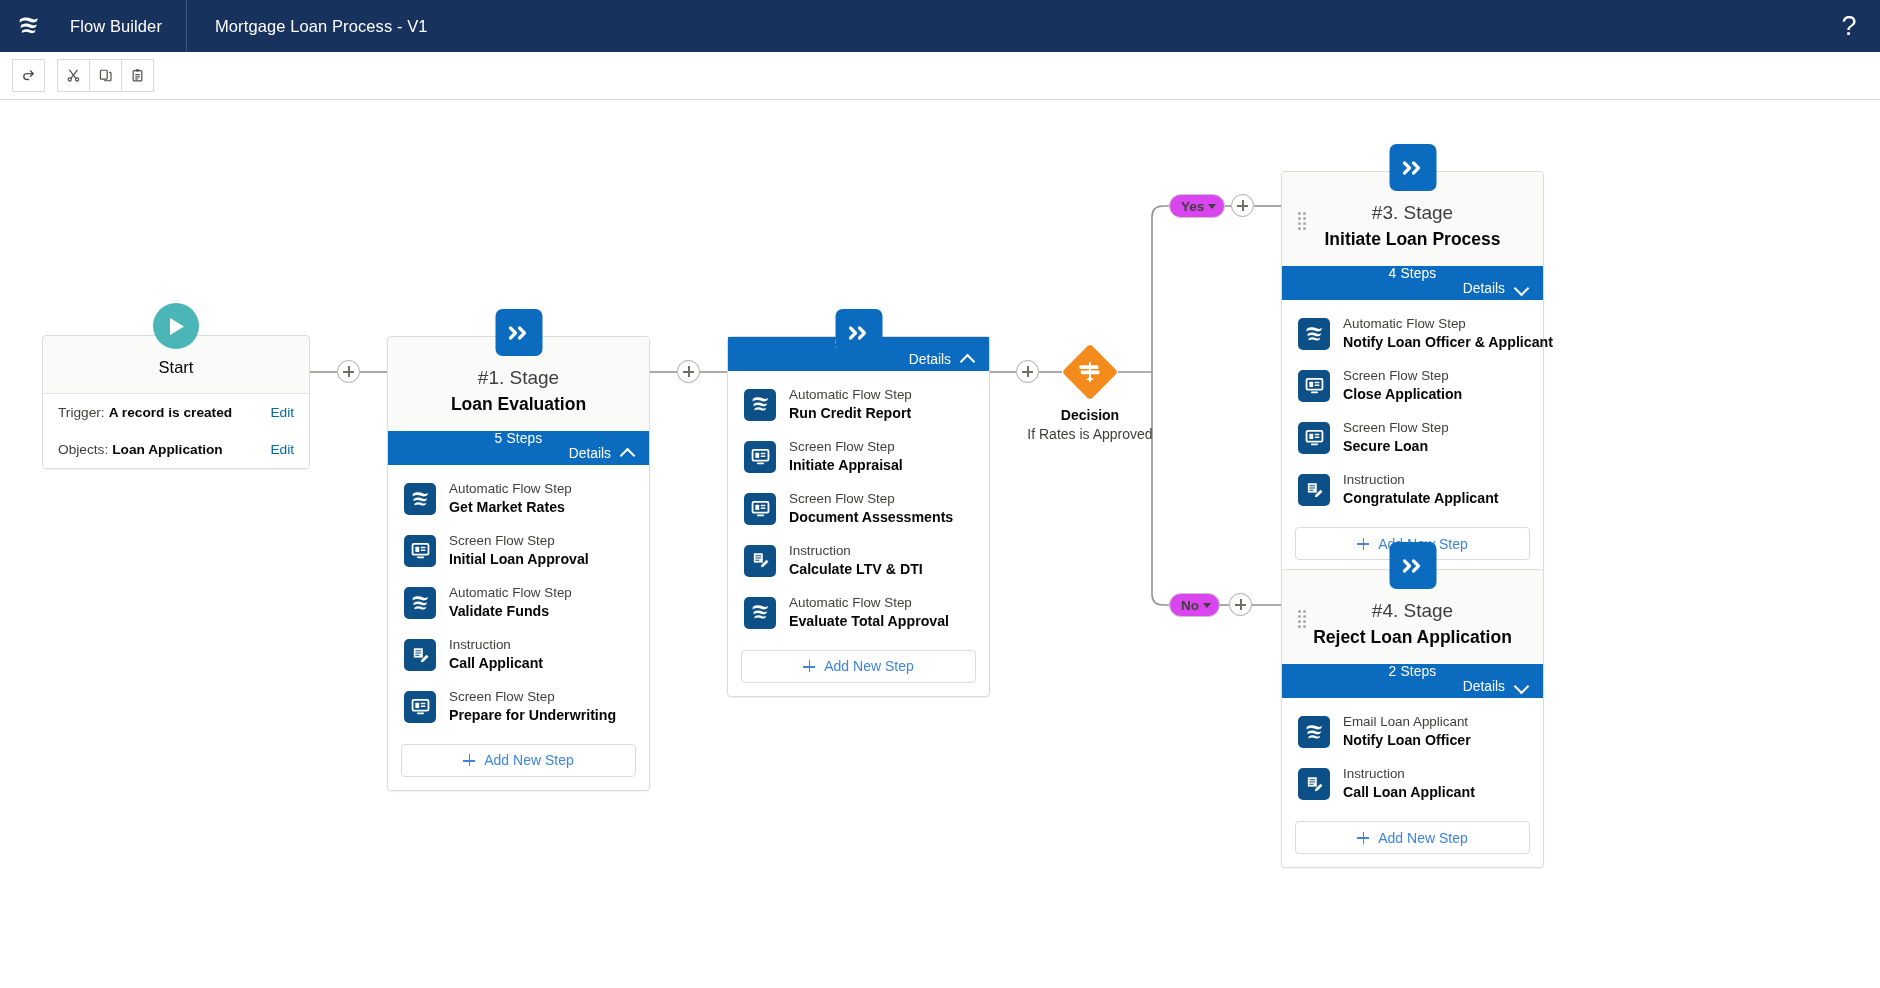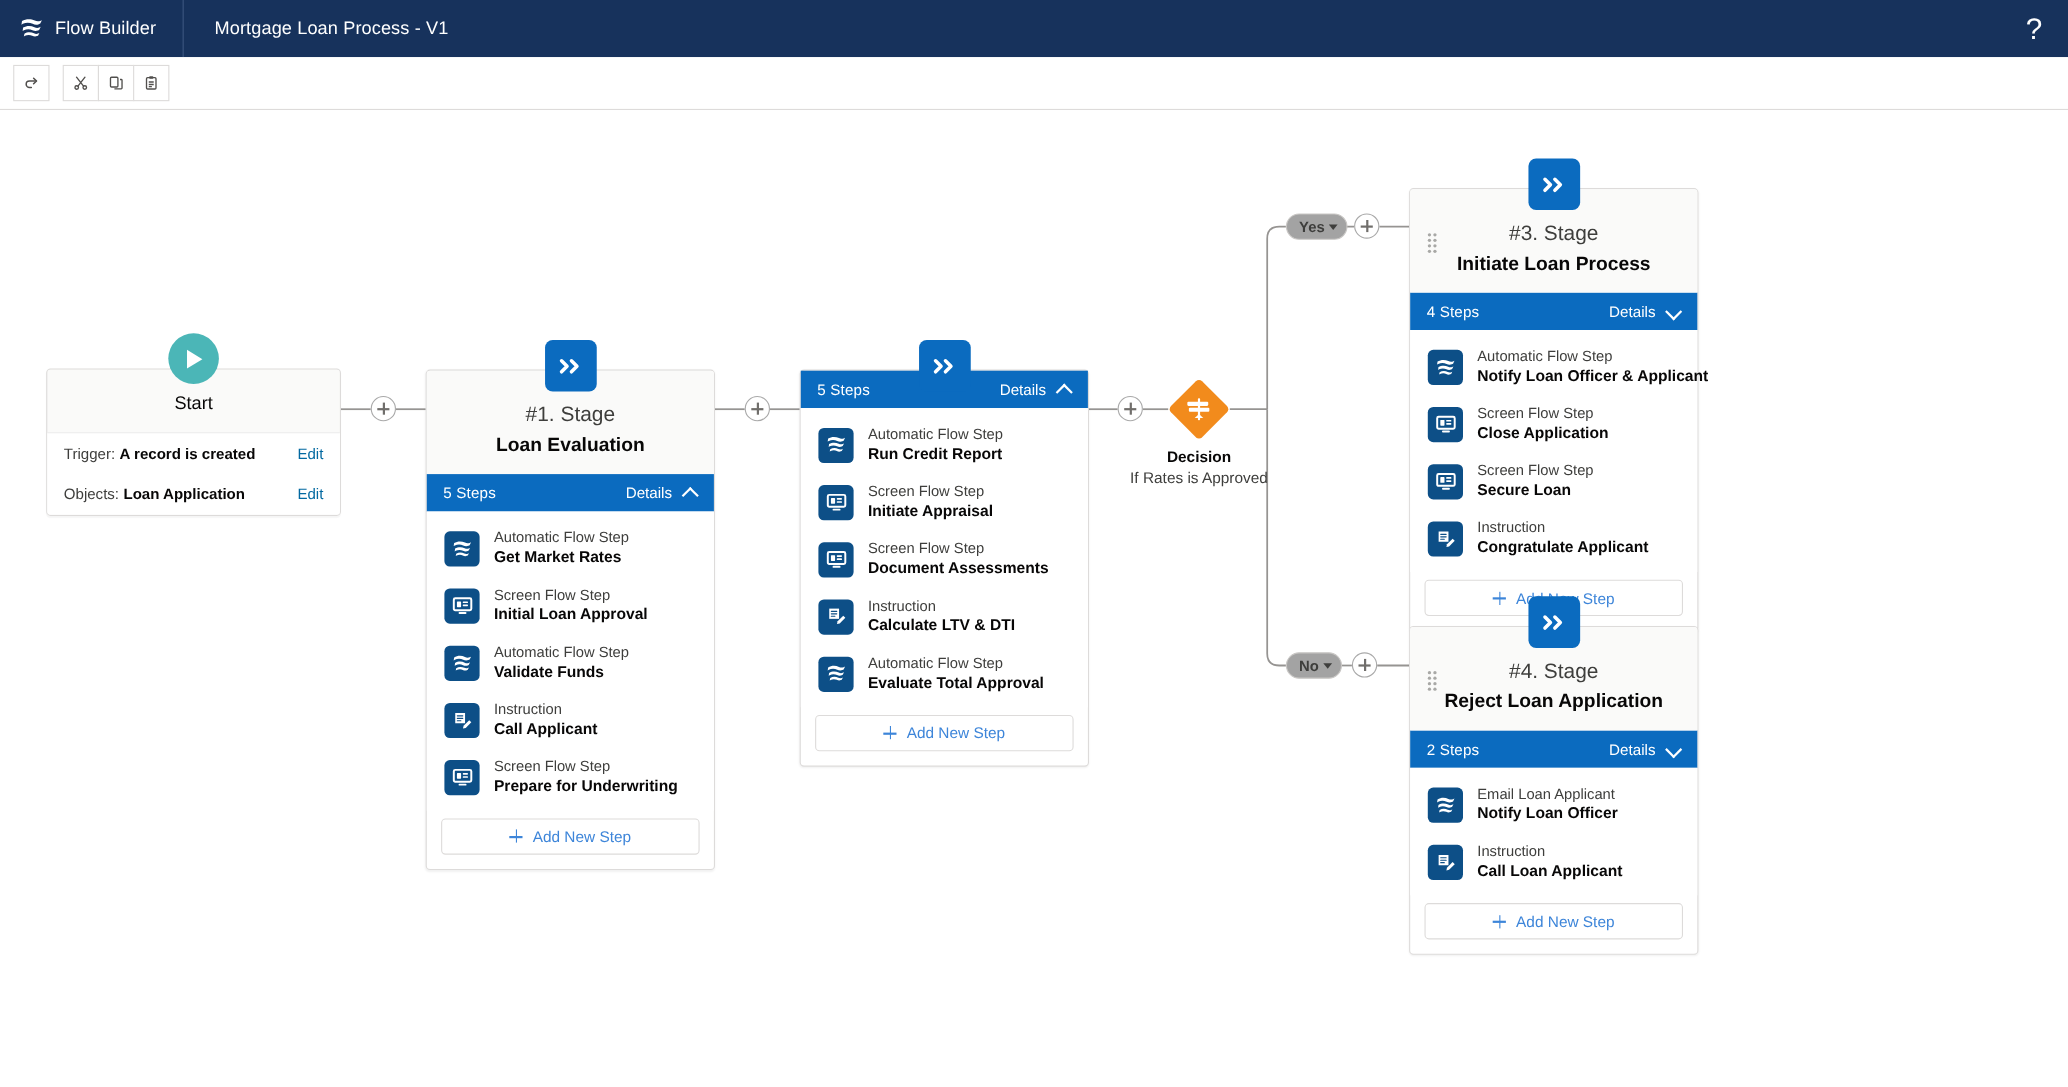--- a/index.html
+++ b/index.html
@@ -13,21 +13,21 @@
   }
 
   
   .topbar {
     position: absolute; left: 0; top: 0;
     width: 1880px; height: 52px;
     background: #17325c;
     display: flex; align-items: stretch;
   }
   .brand {
-    display: flex; align-items: center; gap: 10px;
+    display: flex; align-items: center; gap: 30px;
     padding: 0 24px 0 18px;
     border-right: 1px solid #3e5680;
     color: #ffffff;
   }
   .brand-label { font-size: 16.5px; letter-spacing: .1px; }
   .sf-logo { width: 22px; height: 20px; display: block; }
   .flow-title {
     display: flex; align-items: center;
     padding: 0 28px;
     color: #ffffff; font-size: 16.5px; letter-spacing: .1px;
@@ -89,21 +89,21 @@
   .plus-node::before { left: 5px; top: 10.2px; width: 11px; height: 1.4px; }
   .plus-node::after  { top: 5px; left: 10.2px; height: 11px; width: 1.4px; }
 
   
   .branch-pill {
     position: absolute;
     height: 24px;
     padding: 0 8px 0 11px;
     border: 1px solid #c9c7c5;
     border-radius: 12px;
-    background: #a3a3a3;
+    background: #d946ef;
     display: flex; align-items: center; gap: 4px;
     font-size: 13.5px; color: #3e3e3c; font-weight: 600;
     cursor: pointer; z-index: 7;
   }
   .caret-dn {
     width: 0; height: 0;
     border-left: 4px solid transparent;
     border-right: 4px solid transparent;
     border-top: 5px solid #3e3e3c;
     margin-top: 1px;
@@ -193,20 +193,21 @@
   .drag-handle i { display: block; width: 3px; height: 3px; border-radius: 50%; background: #a8a8a6; }
 
   .stage-bar {
     background: #0b6bbf;
     height: 34px;
     display: flex; align-items: center;
     padding: 0 15px;
     color: #ffffff;
     font-size: 13.8px;
     cursor: pointer;
+    flex-direction: column;
   }
   .stage-bar .steps-count { letter-spacing: .15px; }
   .stage-bar .details {
     margin-left: auto;
     display: flex; align-items: center; gap: 10px;
   }
   .chev {
     width: 13px; height: 13px;
     position: relative;
   }

